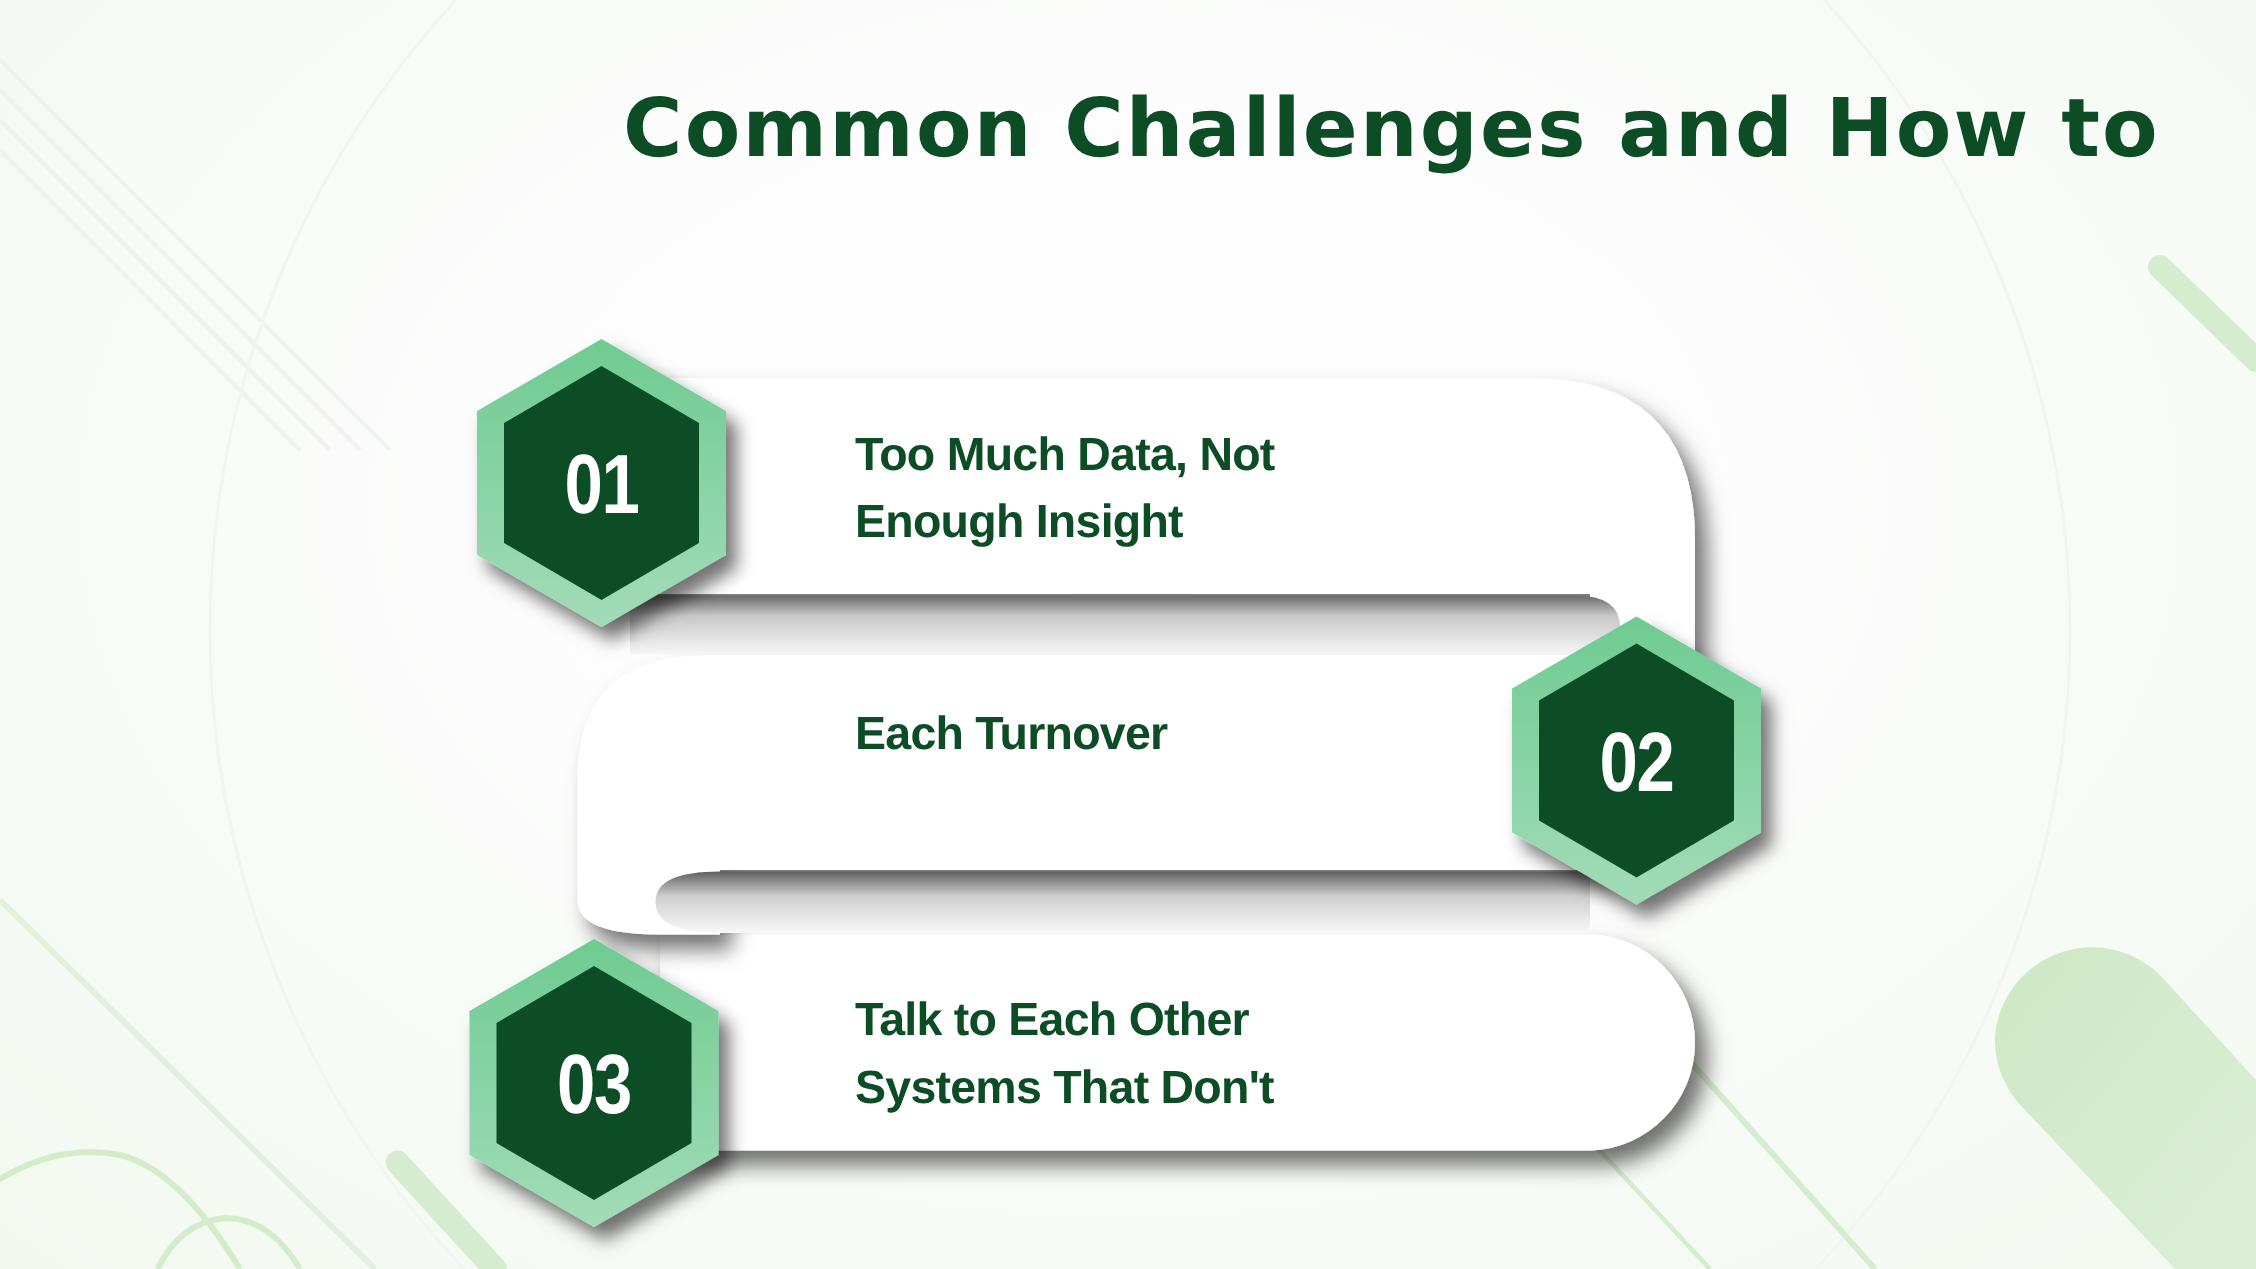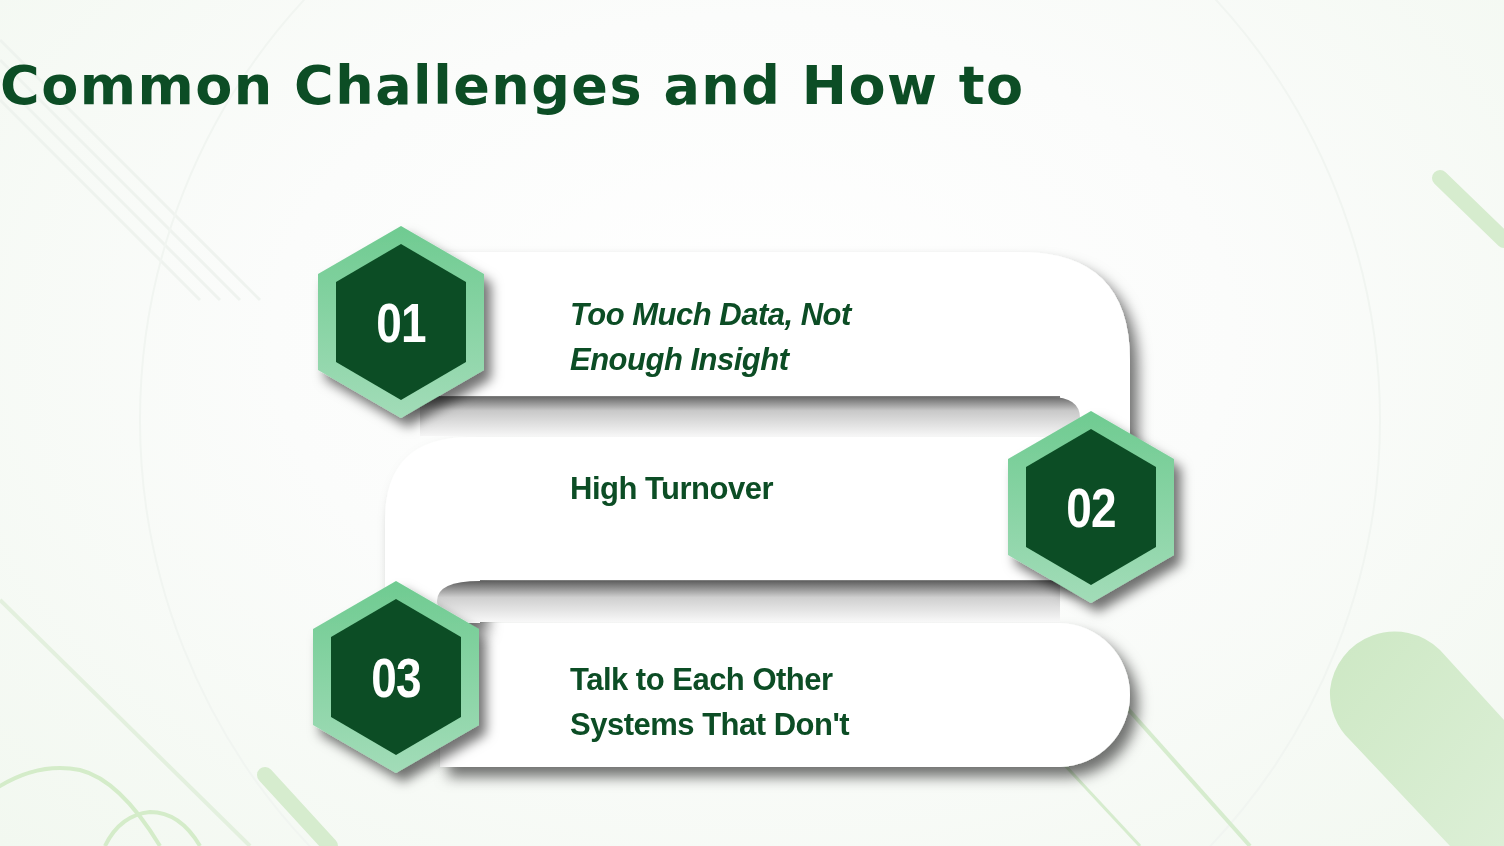--- a/index.html
+++ b/index.html
@@ -3,21 +3,21 @@
 <meta charset="utf-8">
 <style>
   html, body { margin:0; padding:0; }
   body {
     width:1504px; height:846px; overflow:hidden; position:relative;
     background: radial-gradient(ellipse at 50% 40%, #ffffff 0%, #fbfcfb 45%, #f2f8f0 100%);
     font-family: "Liberation Sans", "DejaVu Sans", sans-serif;
   }
   .bg-svg { position:absolute; left:0; top:0; width:1504px; height:846px; }
   .title {
-    position:absolute; left:0; top:52px; width:1440px; text-align:left;
+    position:absolute; left:0; top:52px; width:1440px; text-align:right;
     color:#0c4d25; font-weight:700; font-size:54px; line-height:67px;
     letter-spacing:1.5px; font-family: "DejaVu Sans", "Liberation Sans", sans-serif;
   }
   .title span { display:block; }
   .flow-svg { position:absolute; left:0; top:0; width:1504px; height:846px; }
   .item-text {
     position:absolute; color:#0c4d25; font-weight:700; font-size:31px; line-height:45px;
     letter-spacing:-0.5px;
     font-family: "Liberation Sans", "DejaVu Sans", sans-serif;
   }
@@ -108,43 +108,43 @@
       </linearGradient>
       <filter id="hexShadow" x="-30%" y="-30%" width="160%" height="160%">
         <feDropShadow dx="7" dy="9" stdDeviation="6" flood-color="#000" flood-opacity="0.55"></feDropShadow>
       </filter>
     </defs>
     <polygon points="85,2 168,50 168,146 85,194 2,146 2,50" fill="url(#hexOuter1)" filter="url(#hexShadow)"></polygon>
     <polygon points="85,20 150,58 150,138 85,176 20,138 20,58" fill="#0c4d25"></polygon>
   </svg>
   <div class="hex-num">01</div>
 </div>
-<div class="item-text" style="left:570px; top:292px;font-style:italic;">
+<div class="item-text" style="left:570px; top:280px;">
   <span>Too Much Data, Not</span>
   <span>Enough Insight</span>
 </div>
 
 <div class="hex" style="left:1006px; top:409px;">
   <svg viewBox="0 0 170 196">
     <defs>
       <linearGradient id="hexOuter2" x1="0" y1="0" x2="0" y2="1">
         <stop offset="0" stop-color="#6fcb91"></stop>
           <stop offset="1" stop-color="#a2dcb8"></stop>
       </linearGradient>
     </defs>
     <polygon points="85,2 168,50 168,146 85,194 2,146 2,50" fill="url(#hexOuter2)" filter="url(#hexShadow)"></polygon>
     <polygon points="85,20 150,58 150,138 85,176 20,138 20,58" fill="#0c4d25"></polygon>
   </svg>
   <div class="hex-num">02</div>
 </div>
 <div class="item-text" style="left:570px; top:466px;">
-  <span>High Turnover</span>
+  <span>Each Turnover</span>
 </div>
 
-<div class="hex" style="left:311px; top:579px;">
+<div class="hex" style="left:311px; top:624px;">
   <svg viewBox="0 0 170 196">
     <defs>
       <linearGradient id="hexOuter3" x1="0" y1="0" x2="0" y2="1">
         <stop offset="0" stop-color="#6fcb91"></stop>
           <stop offset="1" stop-color="#a2dcb8"></stop>
       </linearGradient>
     </defs>
     <polygon points="85,2 168,50 168,146 85,194 2,146 2,50" fill="url(#hexOuter3)" filter="url(#hexShadow)"></polygon>
     <polygon points="85,20 150,58 150,138 85,176 20,138 20,58" fill="#0c4d25"></polygon>
   </svg>

